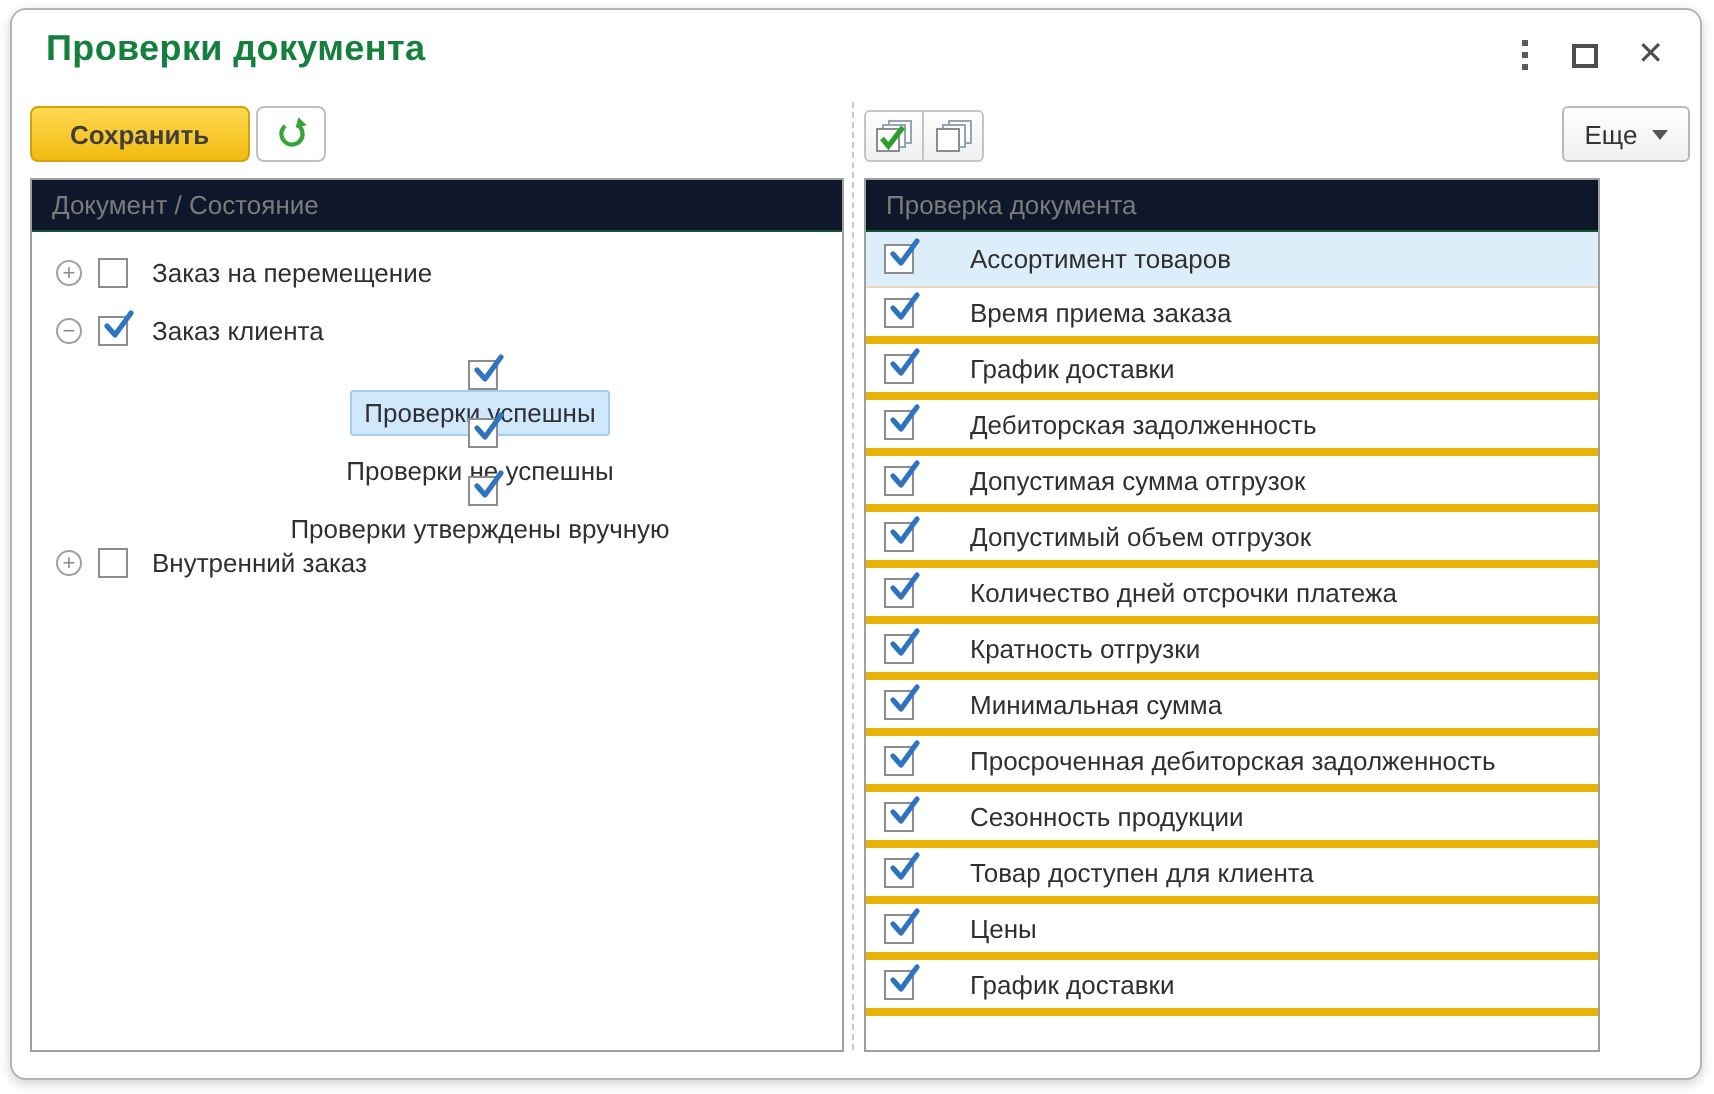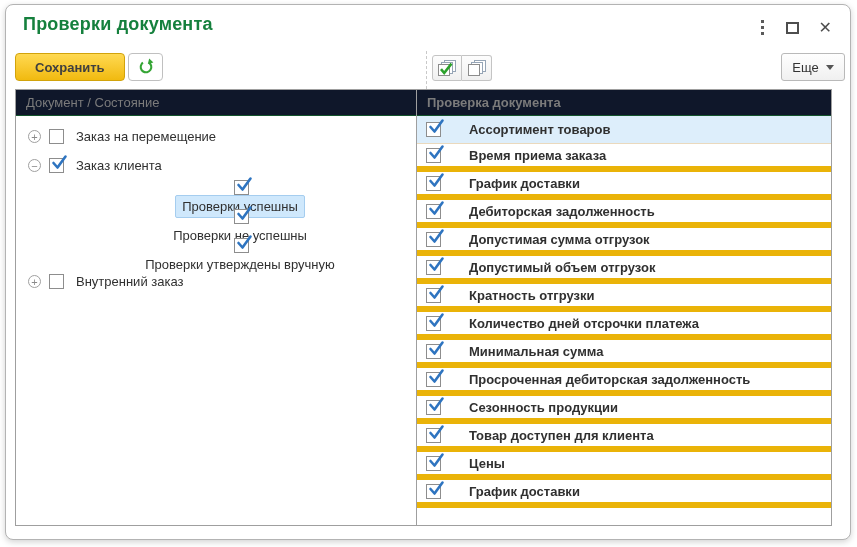--- a/index.html
+++ b/index.html
@@ -47,21 +47,21 @@
     background:linear-gradient(#fefefe,#f0f0f0); border:1px solid #b9b9b9; border-radius:3px;
     display:flex; align-items:center; justify-content:center;
     font-size:13px; color:#333; cursor:pointer;
   }
   .more-btn .caret { width:0; height:0; border-left:4px solid transparent; border-right:4px solid transparent; border-top:5px solid #555; margin-left:7px; }
 
   .splitter { position:absolute; left:420px; top:46px; height:474px; border-left:1px dashed #c9c9c9; }
 
   .panel { position:absolute; top:84px; height:437px; border:1px solid #9f9f9f; background:#fff; overflow:hidden; }
   .panel-left  { left:9px;  width:407px; }
-  .panel-right { left:410px; width:416px;font-weight:bold; }
+  .panel-right { left:426px; width:368px; }
   .panel-header {
     height:26px; background:#0f172a; border-bottom:1px solid #14532d;
     display:flex; align-items:center; padding:0 10px; font-size:13px; color:#7b7b7b;
   }
 
   .tree { padding-top:6px; }
   .tree-row { height:29px; display:flex; align-items:center; font-size:13px; color:#303030; cursor:default; }
   .tree-row.lvl1 { padding-left:38px;flex-direction:column; }
   .expander {
     width:13px; height:13px; margin-left:12px; border:1px solid #a0a0a0; border-radius:50%;
@@ -71,21 +71,21 @@
 
   .cb { width:15px; height:15px; border:1px solid #8d8d8d; background:#fff; position:relative; flex:0 0 auto; margin-left:8px; cursor:pointer; }
   .cb svg { position:absolute; left:1px; top:-5px; overflow:visible; }
   .list-row .cb { margin-left:0; }
 
   .tree-lbl { margin-left:5px; padding:3px 6px; border:1px solid transparent; border-radius:2px; white-space:nowrap; }
   .tree-lbl.sel { background:#cfe8fc; border-color:#a5cdef; }
 
   .list-row {
     height:28px; display:flex; align-items:center; padding-left:9px;
-    border-bottom:6px solid #eab308; font-size:13px; color:#303030; cursor:default;
+    border-bottom:4px solid #eab308; font-size:13px; color:#303030; cursor:default;
   }
   .list-row.sel { background:#ddeefb; border-bottom:1px solid #ead9bd; }
   .list-lbl { margin-left:28px; white-space:nowrap; }
 </style>
 </head>
 <body>
 
 <div class="stage">
   <div class="window">
 
@@ -240,29 +240,29 @@
               </svg>
             </span>
             <span class="list-lbl">Допустимый объем отгрузок</span>
           </div>
           <div class="list-row">
             <span class="cb">
               <svg width="16" height="16" viewBox="0 0 16 16">
                 <path d="M2.5 9 L6.5 13.5 L14.5 2.5" fill="none" stroke="#2e74c0" stroke-width="2.6" stroke-linecap="round" stroke-linejoin="round"></path>
               </svg>
             </span>
+            <span class="list-lbl">Количество дней отсрочки платежа</span>
+          </div>
+          <div class="list-row">
+            <span class="cb">
+              <svg width="16" height="16" viewBox="0 0 16 16">
+                <path d="M2.5 9 L6.5 13.5 L14.5 2.5" fill="none" stroke="#2e74c0" stroke-width="2.6" stroke-linecap="round" stroke-linejoin="round"></path>
+              </svg>
+            </span>
             <span class="list-lbl">Кратность отгрузки</span>
-          </div>
-          <div class="list-row">
-            <span class="cb">
-              <svg width="16" height="16" viewBox="0 0 16 16">
-                <path d="M2.5 9 L6.5 13.5 L14.5 2.5" fill="none" stroke="#2e74c0" stroke-width="2.6" stroke-linecap="round" stroke-linejoin="round"></path>
-              </svg>
-            </span>
-            <span class="list-lbl">Количество дней отсрочки платежа</span>
           </div>
           <div class="list-row">
             <span class="cb">
               <svg width="16" height="16" viewBox="0 0 16 16">
                 <path d="M2.5 9 L6.5 13.5 L14.5 2.5" fill="none" stroke="#2e74c0" stroke-width="2.6" stroke-linecap="round" stroke-linejoin="round"></path>
               </svg>
             </span>
             <span class="list-lbl">Минимальная сумма</span>
           </div>
           <div class="list-row">

